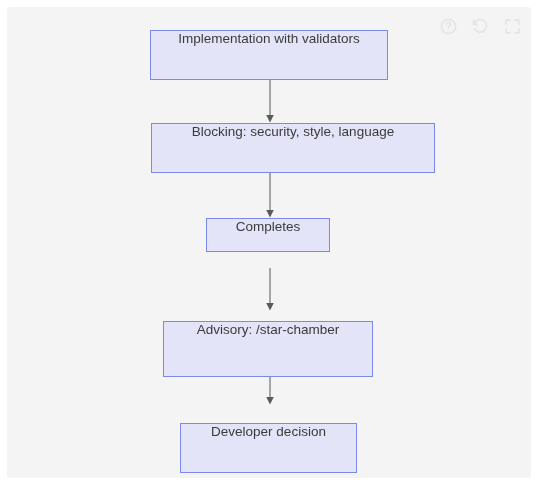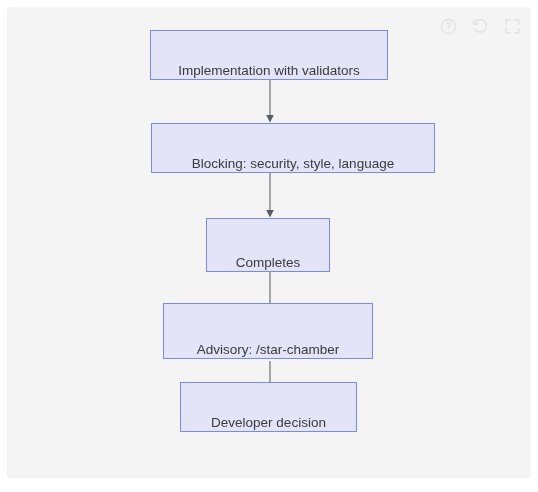--- a/index.html
+++ b/index.html
@@ -49,21 +49,21 @@
   }
   .tool-btn svg { display: block; }
 
   
   .node {
     position: absolute;
     box-sizing: border-box;
     background: #e3e4f7;
     border: 1px solid #7d89e8;
     display: flex;
-    align-items: flex-end;
+    align-items: flex-start;
     justify-content: center;
     color: #3b3b3b;
     font-size: 13.5px;
     line-height: 1.2;
     white-space: nowrap;
     cursor: pointer;
   }
   .node-label {
     color: #3b3b3b;
     font-size: 13.5px;
@@ -128,25 +128,25 @@
   </svg>
 
   <div class="node" style="left:143px; top:23px; width:238px; height:50px;">
     <span class="node-label">Implementation with validators</span>
   </div>
 
   <div class="node" style="left:144px; top:116px; width:284px; height:50px;">
     <span class="node-label">Blocking: security, style, language</span>
   </div>
 
-  <div class="node" style="left:199px; top:211px; width:124px; height:54px;">
+  <div class="node" style="left:199px; top:211px; width:124px; height:34px;">
     <span class="node-label">Completes</span>
   </div>
 
-  <div class="node" style="left:156px; top:296px; width:210px; height:56px;">
+  <div class="node" style="left:156px; top:314px; width:210px; height:56px;">
     <span class="node-label">Advisory: /star-chamber</span>
   </div>
 
-  <div class="node" style="left:173px; top:375px; width:177px; height:50px;">
+  <div class="node" style="left:173px; top:416px; width:177px; height:50px;">
     <span class="node-label">Developer decision</span>
   </div>
 
 </div>
 
 </body></html>

